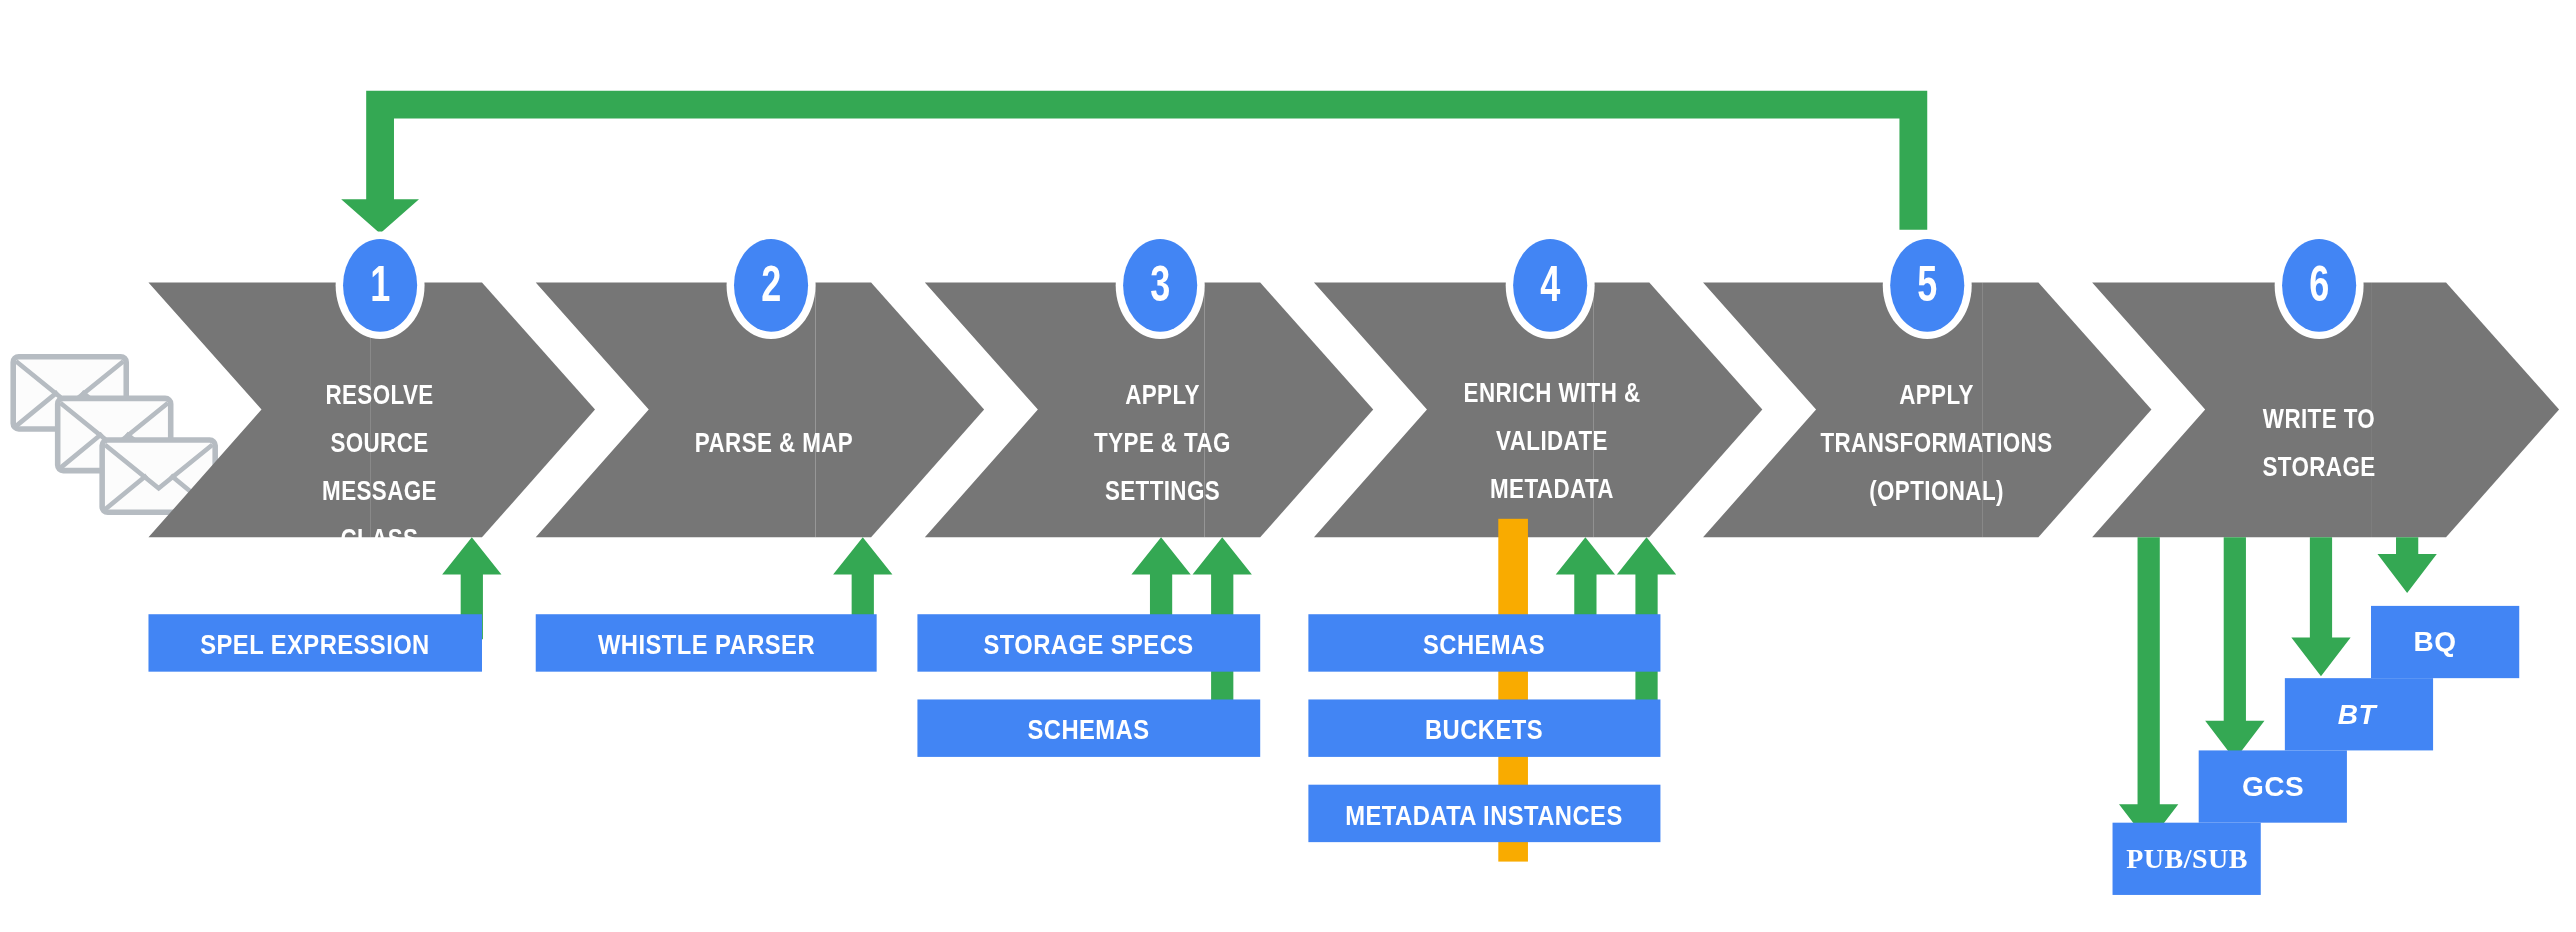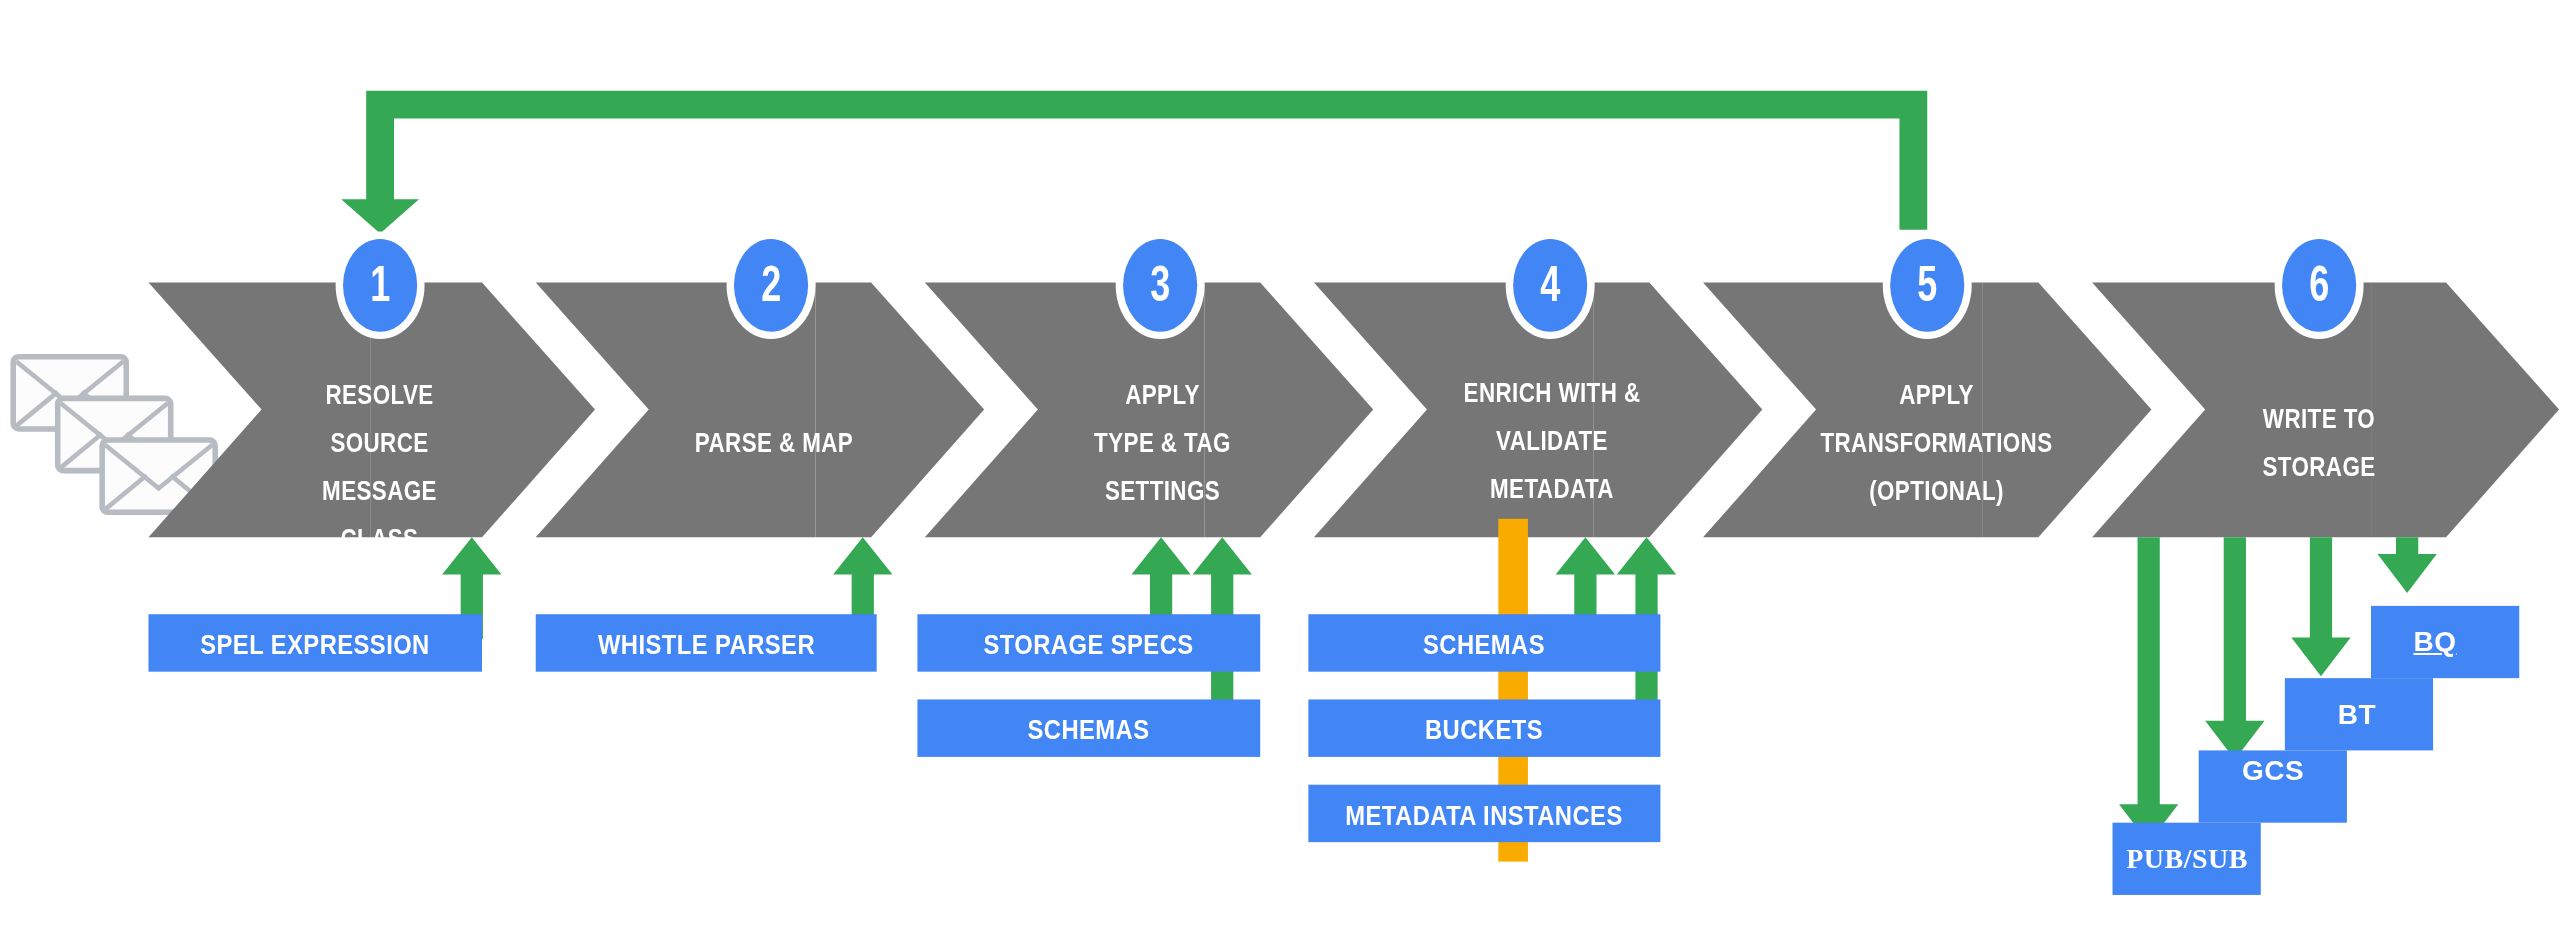--- a/index.html
+++ b/index.html
@@ -240,18 +240,18 @@
   <div class="overlay-text chip-label" style="left:536px; top:631px; width:341px;">WHISTLE PARSER</div>
 
   <div class="overlay-text chip-label" style="left:917px; top:631px; width:343px;">STORAGE SPECS</div>
   <div class="overlay-text chip-label" style="left:917px; top:716px; width:343px;">SCHEMAS</div>
 
   <div class="overlay-text chip-label" style="left:1308px; top:631px; width:352px;">SCHEMAS</div>
   <div class="overlay-text chip-label" style="left:1308px; top:716px; width:352px;">BUCKETS</div>
   <div class="overlay-text chip-label" style="left:1308px; top:802px; width:352px;">METADATA INSTANCES</div>
 
   <div class="overlay-text sink-label" style="left:2113px; top:845px; width:148px;font-family:Liberation Serif, serif;">PUB/SUB</div>
-  <div class="overlay-text sink-label" style="left:2199px; top:757px; width:148px;">GCS</div>
-  <div class="overlay-text sink-label" style="left:2285px; top:701px; width:144px;">BT</div>
-  <div class="overlay-text sink-label" style="left:2371px; top:628px; width:128px;text-decoration:underline;">BQ</div>
+  <div class="overlay-text sink-label" style="left:2199px; top:773px; width:148px;">GCS</div>
+  <div class="overlay-text sink-label" style="left:2285px; top:701px; width:144px;font-style:italic;">BT</div>
+  <div class="overlay-text sink-label" style="left:2371px; top:628px; width:128px;">BQ</div>
 
 </div>
 
 
 </body></html>

